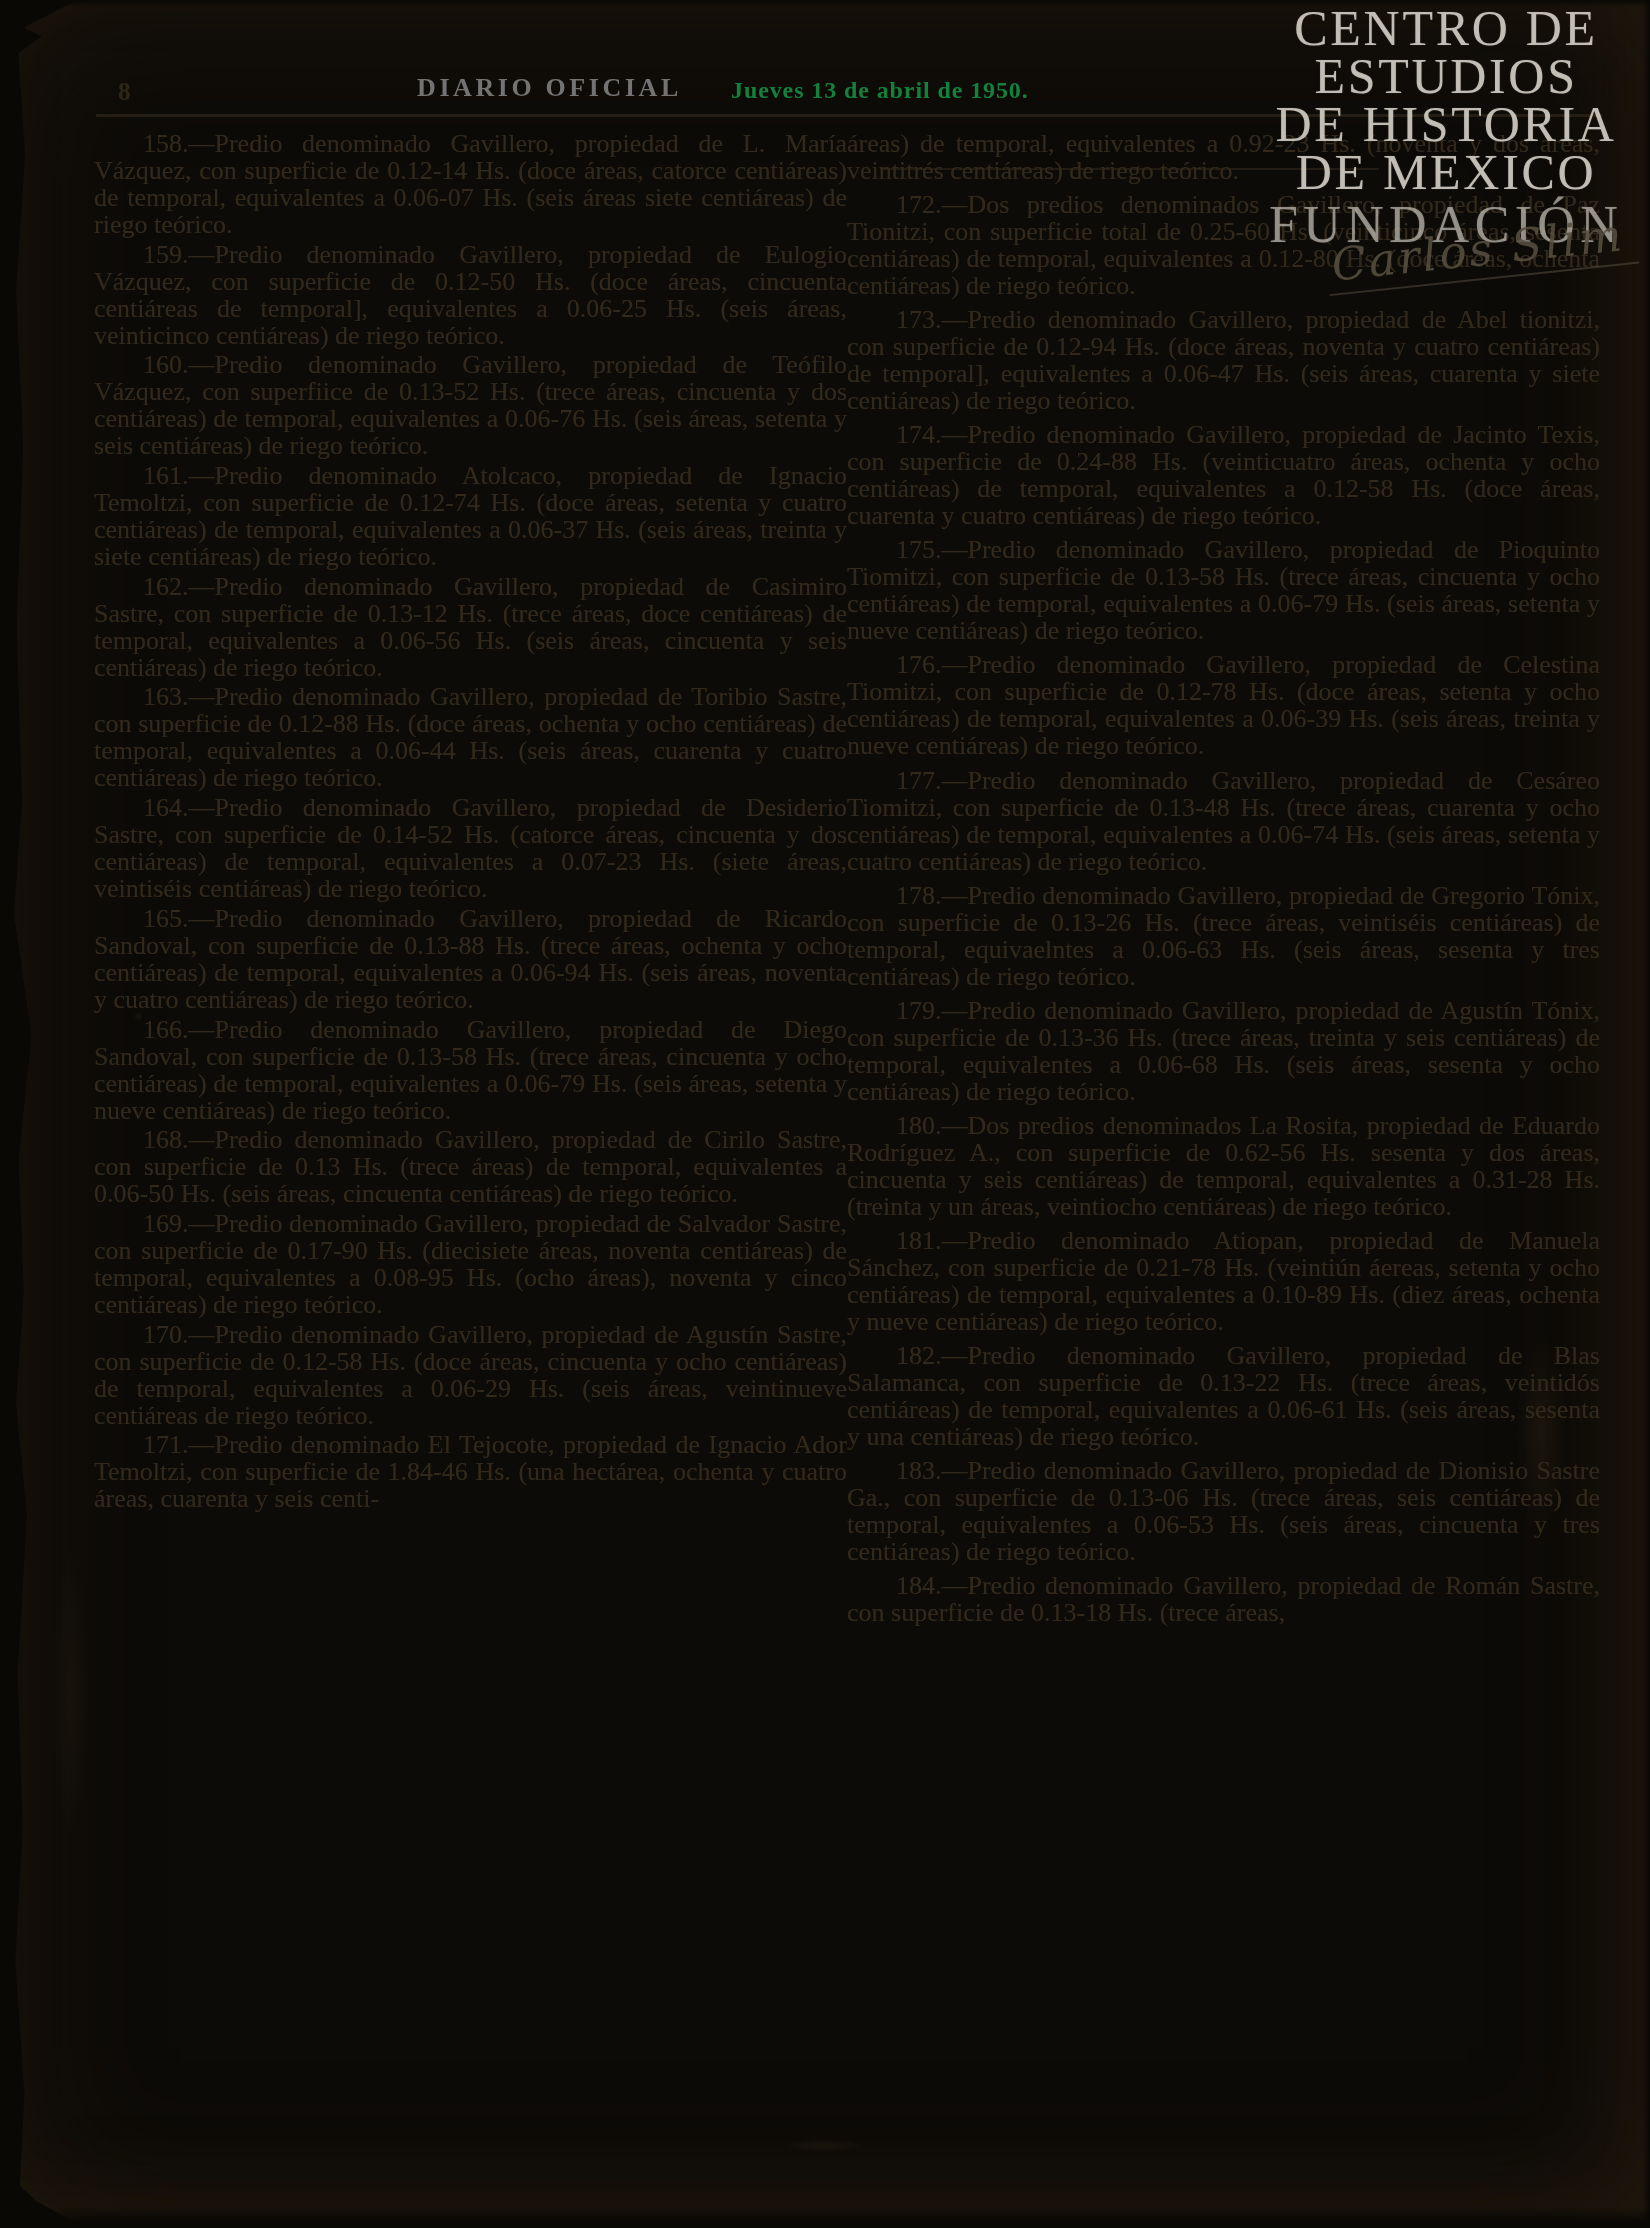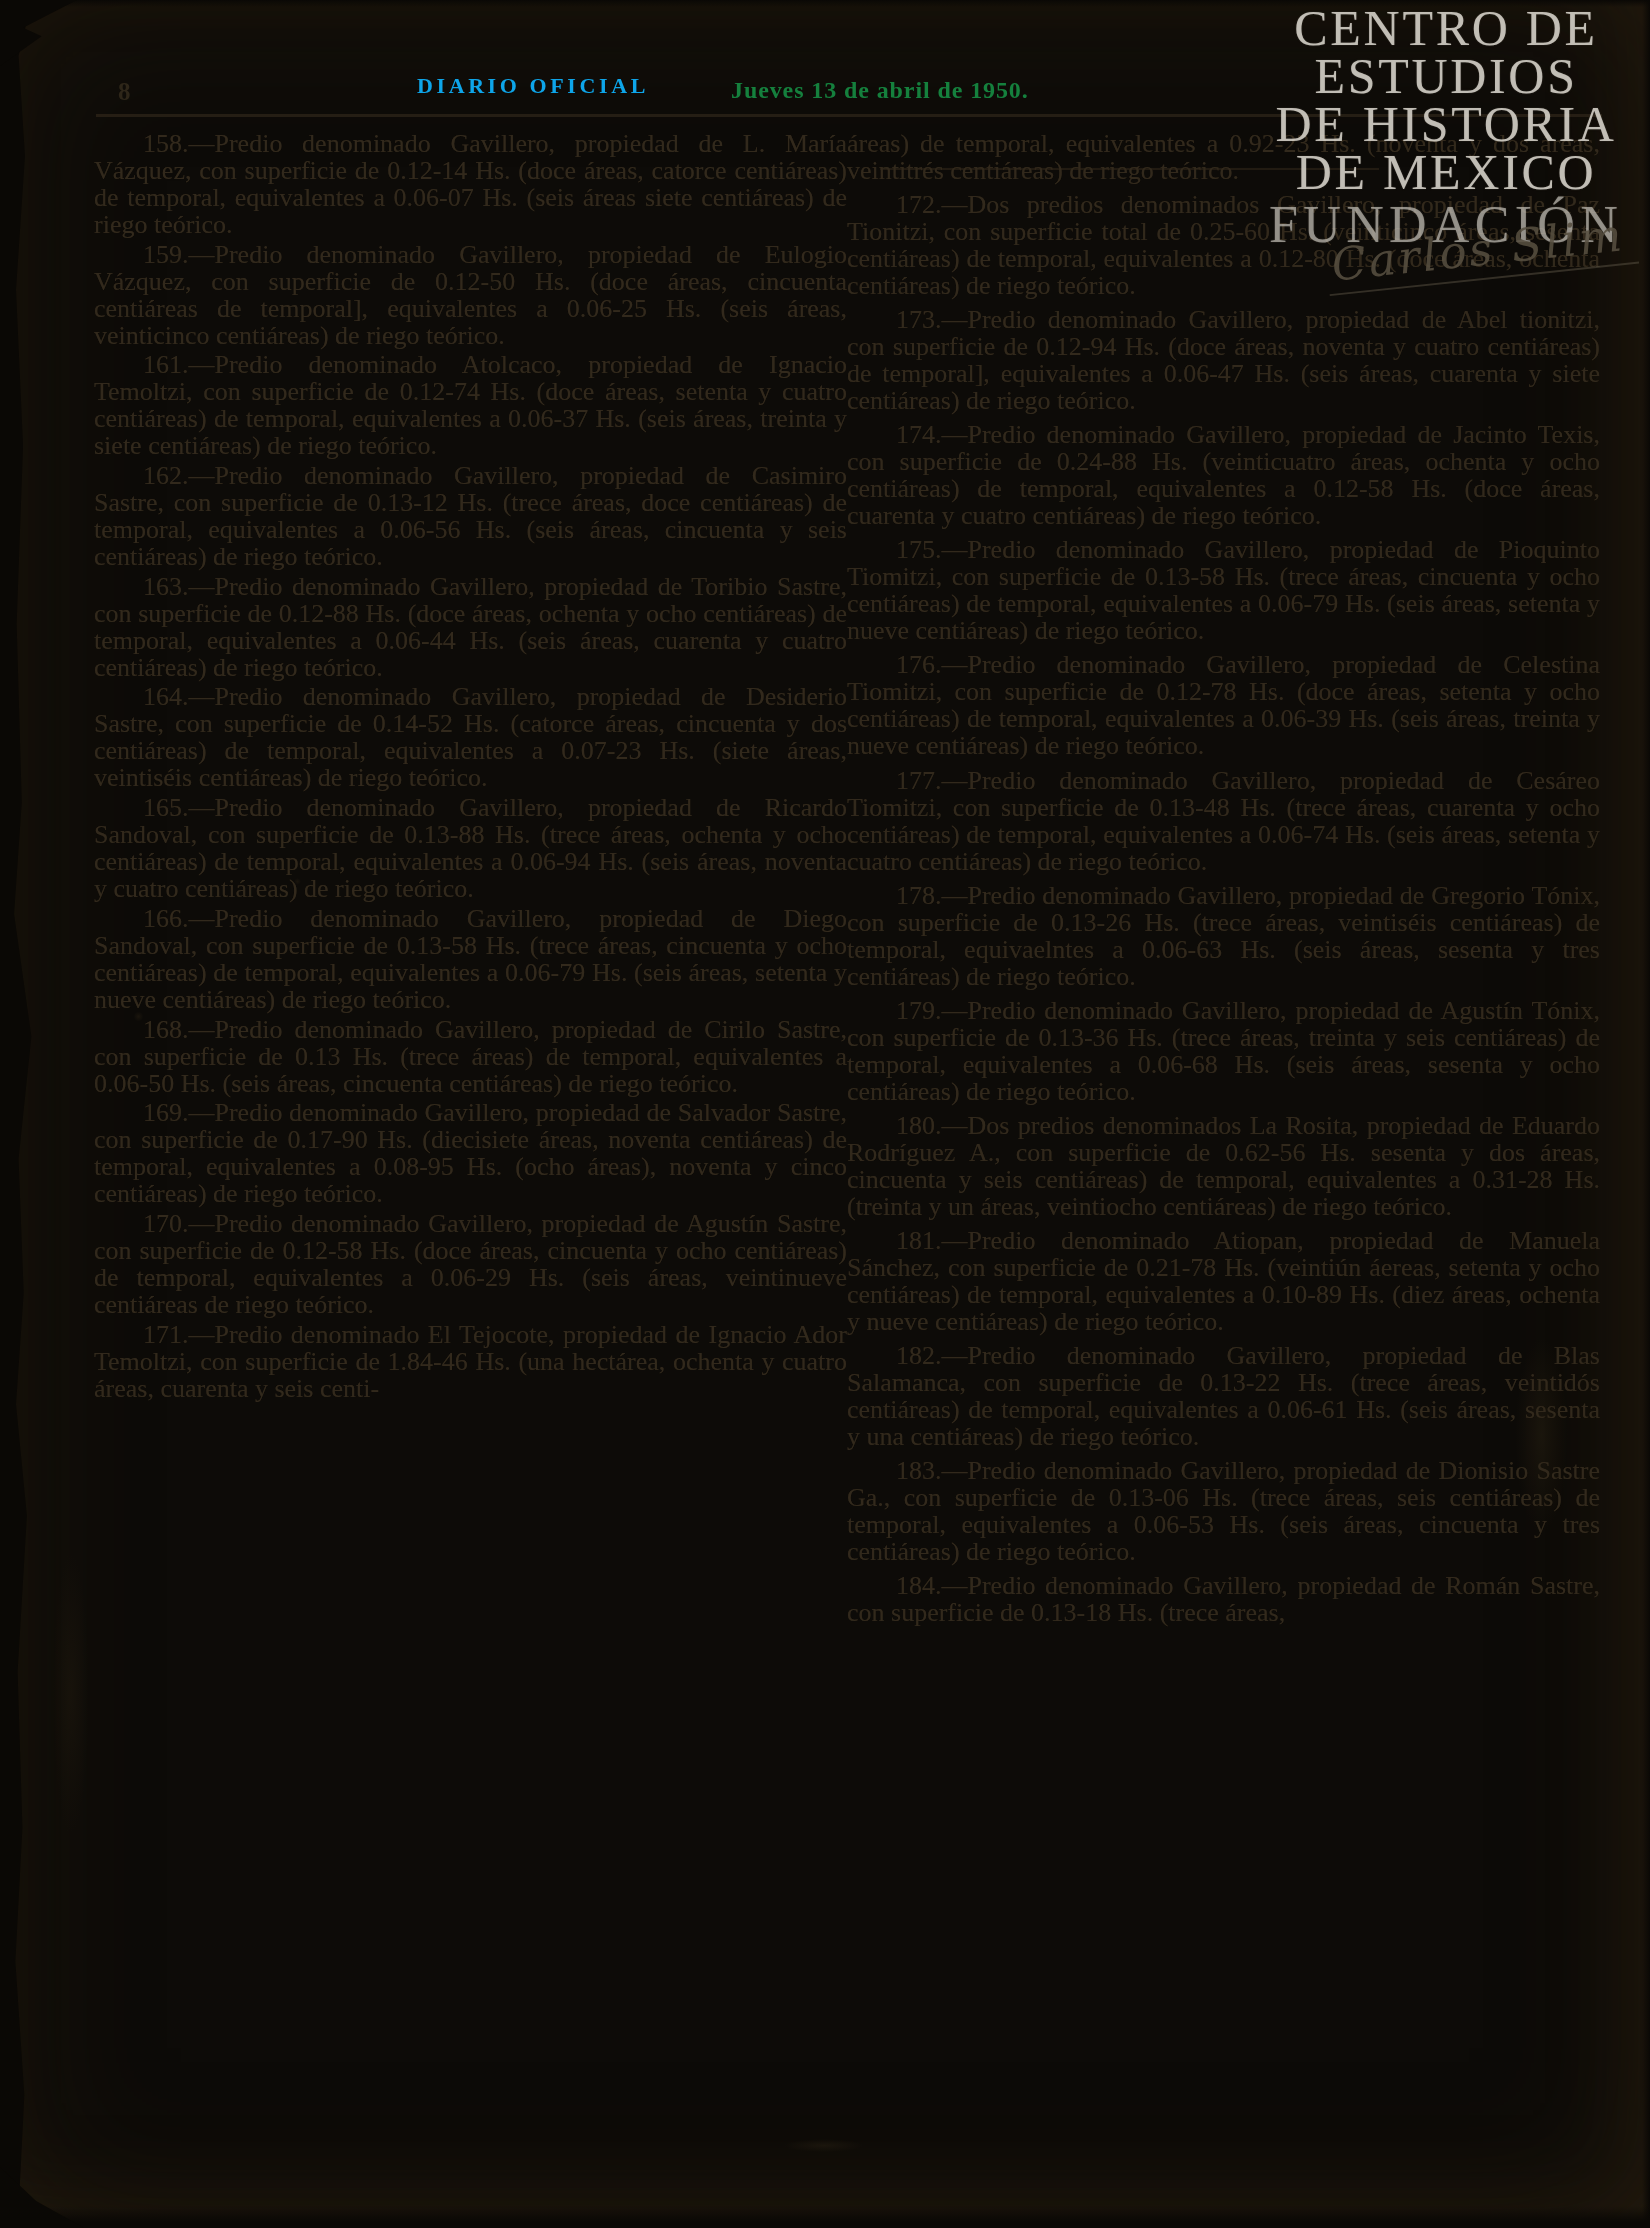--- a/index.html
+++ b/index.html
@@ -25,21 +25,21 @@
     clip-path:polygon(0 0,100% 0,58% 2.5%,78% 7%,50% 13%,72% 20%,52% 28%,68% 36%,44% 41%,98% 46.5%,58% 52%,74% 58%,50% 63%,84% 68%,55% 75%,70% 82%,48% 88%,76% 94%,55% 100%,0 100%);
   }
   .edge-top{position:absolute;left:0;top:0;right:0;height:7.1px;background:linear-gradient(180deg,#0a0805,rgba(10,8,5,0));}
   .edge-right{position:absolute;right:0;top:0;bottom:0;width:8px;background:linear-gradient(270deg,#0a0805,rgba(10,8,5,0));}
   .edge-bottom{position:absolute;left:0;bottom:0;right:0;height:23px;background:linear-gradient(0deg,#0a0805 30%,rgba(10,8,5,0));}
   .corner-tl{position:absolute;left:0;top:0;width:77px;height:66px;background:#0a0805;clip-path:polygon(0 0,100% 0,30% 42%,54% 55%,0 100%);}
   .corner-bl{position:absolute;left:0;bottom:0;width:86px;height:62px;background:#0a0805;clip-path:polygon(0 0,42% 55%,100% 100%,0 100%);}
 
   
   .page-number{position:absolute;left:118px;top:78px;font-size:25px;font-weight:bold;color:#2e2619;}
-  .masthead{position:absolute;left:417px;top:73px;font-size:22px;font-weight:bold;letter-spacing:3.6px;color:#0ea5e9;}
+  .masthead{position:absolute;left:417px;top:73px;font-size:26px;font-weight:bold;letter-spacing:3.6px;color:#737373;}
   .dateline{position:absolute;left:731px;top:77px;font-size:24px;font-weight:bold;letter-spacing:0.9px;color:#15803d;}
   .header-rule{position:absolute;left:96px;right:48px;top:114px;height:2.7px;background:rgba(42,34,22,0.85);}
 
   
   .content{
     position:absolute;left:94px;right:50px;top:130px;
     display:flex;
     color:#32291c;font-size:26px;line-height:27px;text-align:justify;
     text-shadow:0 0 0.5px rgba(50,40,26,0.55);
   }
@@ -98,20 +98,21 @@
   <div class="page-number">8</div>
   <div class="masthead">DIARIO OFICIAL</div>
   <div class="dateline">Jueves 13 de abril de 1950.</div>
   <div class="header-rule"></div>
   <div class="underline-artifact"></div>
 
   <div class="content">
     <div class="col col-left">
         <p>158.—Predio denominado Gavillero, propiedad de L. María Vázquez, con superficie de 0.12-14 Hs. (doce áreas, catorce centiáreas) de temporal, equivalentes a 0.06-07 Hs. (seis áreas siete centiáreas) de riego teórico.</p>
         <p>159.—Predio denominado Gavillero, propiedad de Eulogio Vázquez, con superficie de 0.12-50 Hs. (doce áreas, cincuenta centiáreas de temporal], equivalentes a 0.06-25 Hs. (seis áreas, veinticinco centiáreas) de riego teórico.</p>
+        <p>160.—Predio denominado Gavillero, propiedad de Teófilo Vázquez, con superfiice de 0.13-52 Hs. (trece áreas, cincuenta y dos centiáreas) de temporal, equivalentes a 0.06-76 Hs. (seis áreas, setenta y seis centiáreas) de riego teórico.</p>
         <p>161.—Predio denominado Atolcaco, propiedad de Ignacio Temoltzi, con superficie de 0.12-74 Hs. (doce áreas, setenta y cuatro centiáreas) de temporal, equivalentes a 0.06-37 Hs. (seis áreas, treinta y siete centiáreas) de riego teórico.</p>
         <p>162.—Predio denominado Gavillero, propiedad de Casimiro Sastre, con superficie de 0.13-12 Hs. (trece áreas, doce centiáreas) de temporal, equivalentes a 0.06-56 Hs. (seis áreas, cincuenta y seis centiáreas) de riego teórico.</p>
         <p>163.—Predio denominado Gavillero, propiedad de Toribio Sastre, con superficie de 0.12-88 Hs. (doce áreas, ochenta y ocho centiáreas) de temporal, equivalentes a 0.06-44 Hs. (seis áreas, cuarenta y cuatro centiáreas) de riego teórico.</p>
         <p>164.—Predio denominado Gavillero, propiedad de Desiderio Sastre, con superficie de 0.14-52 Hs. (catorce áreas, cincuenta y dos centiáreas) de temporal, equivalentes a 0.07-23 Hs. (siete áreas, veintiséis centiáreas) de riego teórico.</p>
         <p>165.—Predio denominado Gavillero, propiedad de Ricardo Sandoval, con superficie de 0.13-88 Hs. (trece áreas, ochenta y ocho centiáreas) de temporal, equivalentes a 0.06-94 Hs. (seis áreas, noventa y cuatro centiáreas) de riego teórico.</p>
         <p>166.—Predio denominado Gavillero, propiedad de Diego Sandoval, con superficie de 0.13-58 Hs. (trece áreas, cincuenta y ocho centiáreas) de temporal, equivalentes a 0.06-79 Hs. (seis áreas, setenta y nueve centiáreas) de riego teórico.</p>
         <p>168.—Predio denominado Gavillero, propiedad de Cirilo Sastre, con superficie de 0.13 Hs. (trece áreas) de temporal, equivalentes a 0.06-50 Hs. (seis áreas, cincuenta centiáreas) de riego teórico.</p>
         <p>169.—Predio denominado Gavillero, propiedad de Salvador Sastre, con superficie de 0.17-90 Hs. (diecisiete áreas, noventa centiáreas) de temporal, equivalentes a 0.08-95 Hs. (ocho áreas), noventa y cinco centiáreas) de riego teórico.</p>
         <p>170.—Predio denominado Gavillero, propiedad de Agustín Sastre, con superficie de 0.12-58 Hs. (doce áreas, cincuenta y ocho centiáreas) de temporal, equivalentes a 0.06-29 Hs. (seis áreas, veintinueve centiáreas de riego teórico.</p>
         <p>171.—Predio denominado El Tejocote, propiedad de Ignacio Ador Temoltzi, con superficie de 1.84-46 Hs. (una hectárea, ochenta y cuatro áreas, cuarenta y seis centi-</p>

